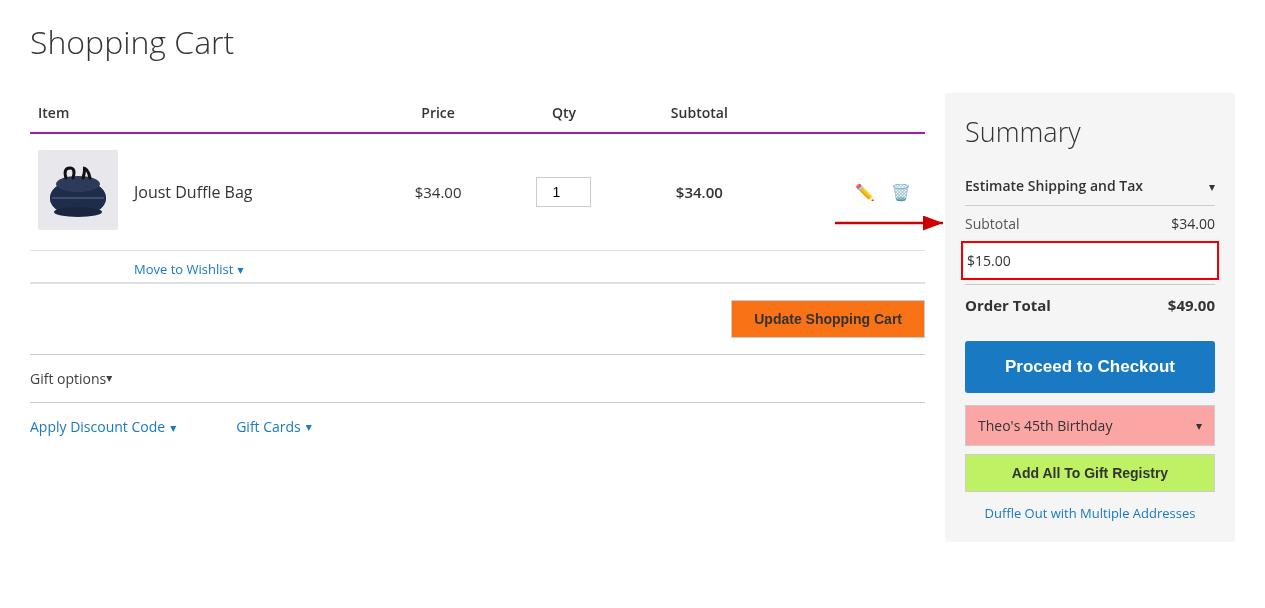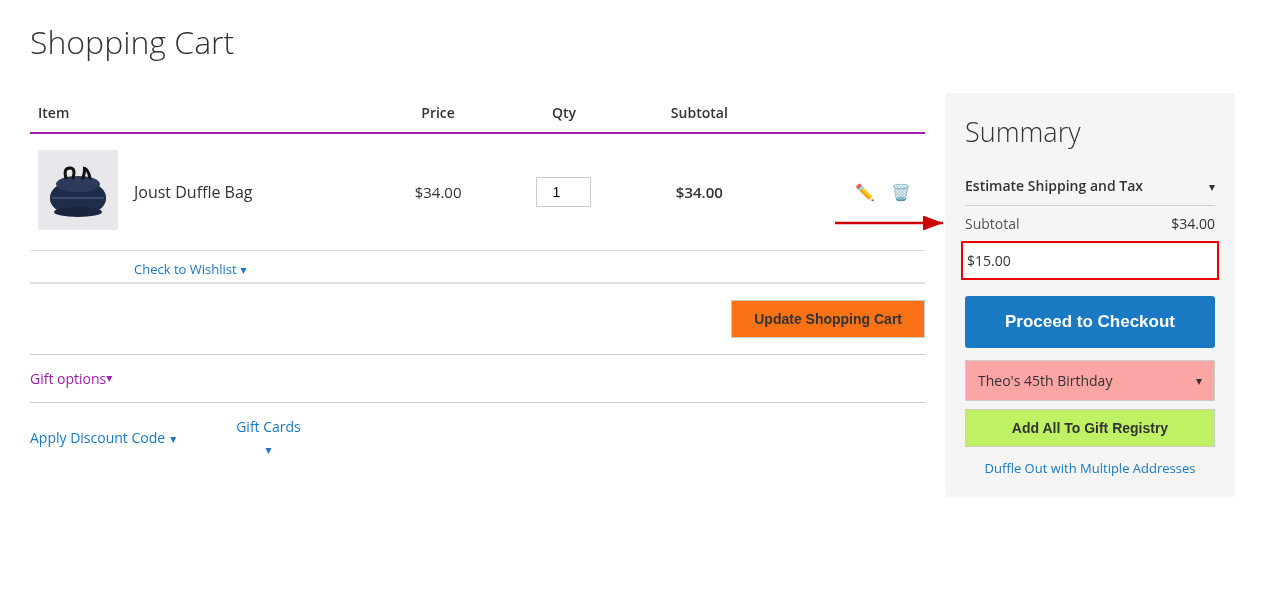--- a/index.html
+++ b/index.html
@@ -29,26 +29,26 @@
     .wishlist-row td { padding: 8px 8px 4px; }
     .move-to-wishlist { color: #1979c3; cursor: pointer; font-size: 13px; display: inline-flex; align-items: center; gap: 4px; }
     .icon-btn { background: none; border: none; cursor: pointer; color: #777; font-size: 16px; padding: 4px 6px; }
 
     
     .cart-actions { display: flex; justify-content: flex-end; padding: 16px 0; border-top: 1px solid #e0e0e0; }
     .update-cart-btn { background: #f97316; border: 1px solid #ccc; color: #333; padding: 10px 22px; font-size: 14px; cursor: pointer; font-weight: 600; }
 
     
     .gift-options-row { border-top: 1px solid #ccc; padding: 14px 0; }
-    .gift-options-link { color: #a21caf; cursor: pointer; font-size: 14px; display: inline-flex; }
+    .gift-options-link { color: #404040; cursor: pointer; font-size: 14px; display: inline-flex; }
 
     
     .bottom-row { border-top: 1px solid #ccc; padding: 14px 0; display: flex; align-items: center; gap: 60px; }
     .discount-code-link { color: #1979c3; cursor: pointer; font-size: 14px; display: inline-flex; align-items: flex-end; gap: 5px; }
-    .gift-cards-link { color: #1979c3; cursor: pointer; font-size: 14px; display: inline-flex; align-items: center; gap: 5px; flex-direction: column; }
+    .gift-cards-link { color: #1979c3; cursor: pointer; font-size: 14px; display: inline-flex; align-items: center; gap: 5px; }
 
     
     .summary-title { font-size: 27px; font-weight: 300; color: #333; margin-bottom: 16px; }
     .estimate-shipping { display: flex; justify-content: space-between; align-items: flex-end; padding: 10px 0; border-bottom: 1px solid #ccc; cursor: pointer; gap: 48px; }
     .estimate-shipping-label { font-size: 14px; font-weight: 600; color: #333; }
     .summary-row { display: flex; justify-content: space-between; padding: 8px 0; font-size: 14px; }
     .summary-row.shipping-highlighted { background: #fff; border: 2px solid #e00; margin: 0 -4px; padding: 8px 4px; }
     .summary-row .label { color: #555; }
     .summary-row .value { color: #333; }
     .order-total-row { display: flex; justify-content: space-between; padding: 10px 0; font-size: 15px; font-weight: 700; border-top: 1px solid #ccc; margin-top: 4px; }
@@ -108,21 +108,21 @@
             <td class="subtotal-cell">$34.00</td>
             <td style="text-align:right; white-space:nowrap;">
               <button class="icon-btn" title="Edit">✏️</button>
               <button class="icon-btn" title="Delete">🗑️</button>
             </td>
           </tr>
           <tr class="wishlist-row">
             <td></td>
             <td colspan="3">
               <span class="move-to-wishlist">
-                <span>Check to Wishlist</span>
+                <span>Move to Wishlist</span>
                 <span class="chevron">▾</span>
               </span>
             </td>
             <td></td>
             <td></td>
           </tr>
         </tbody>
       </table>
 
       <div class="cart-actions">
@@ -169,20 +169,24 @@
 
       <div class="summary-row">
         <span class="label">Subtotal</span>
         <span class="value">$34.00</span>
       </div>
 
       <div class="summary-row shipping-highlighted">
         <span class="value">$15.00</span>
       </div>
 
+      <div class="order-total-row">
+        <span>Order Total</span>
+        <span>$49.00</span>
+      </div>
 
       <button class="proceed-btn">Proceed to Checkout</button>
 
       <div class="registry-dropdown">
         <span>Theo's 45th Birthday</span>
         <span class="chevron">▾</span>
       </div>
 
       <button class="add-registry-btn">Add All To Gift Registry</button>
 

